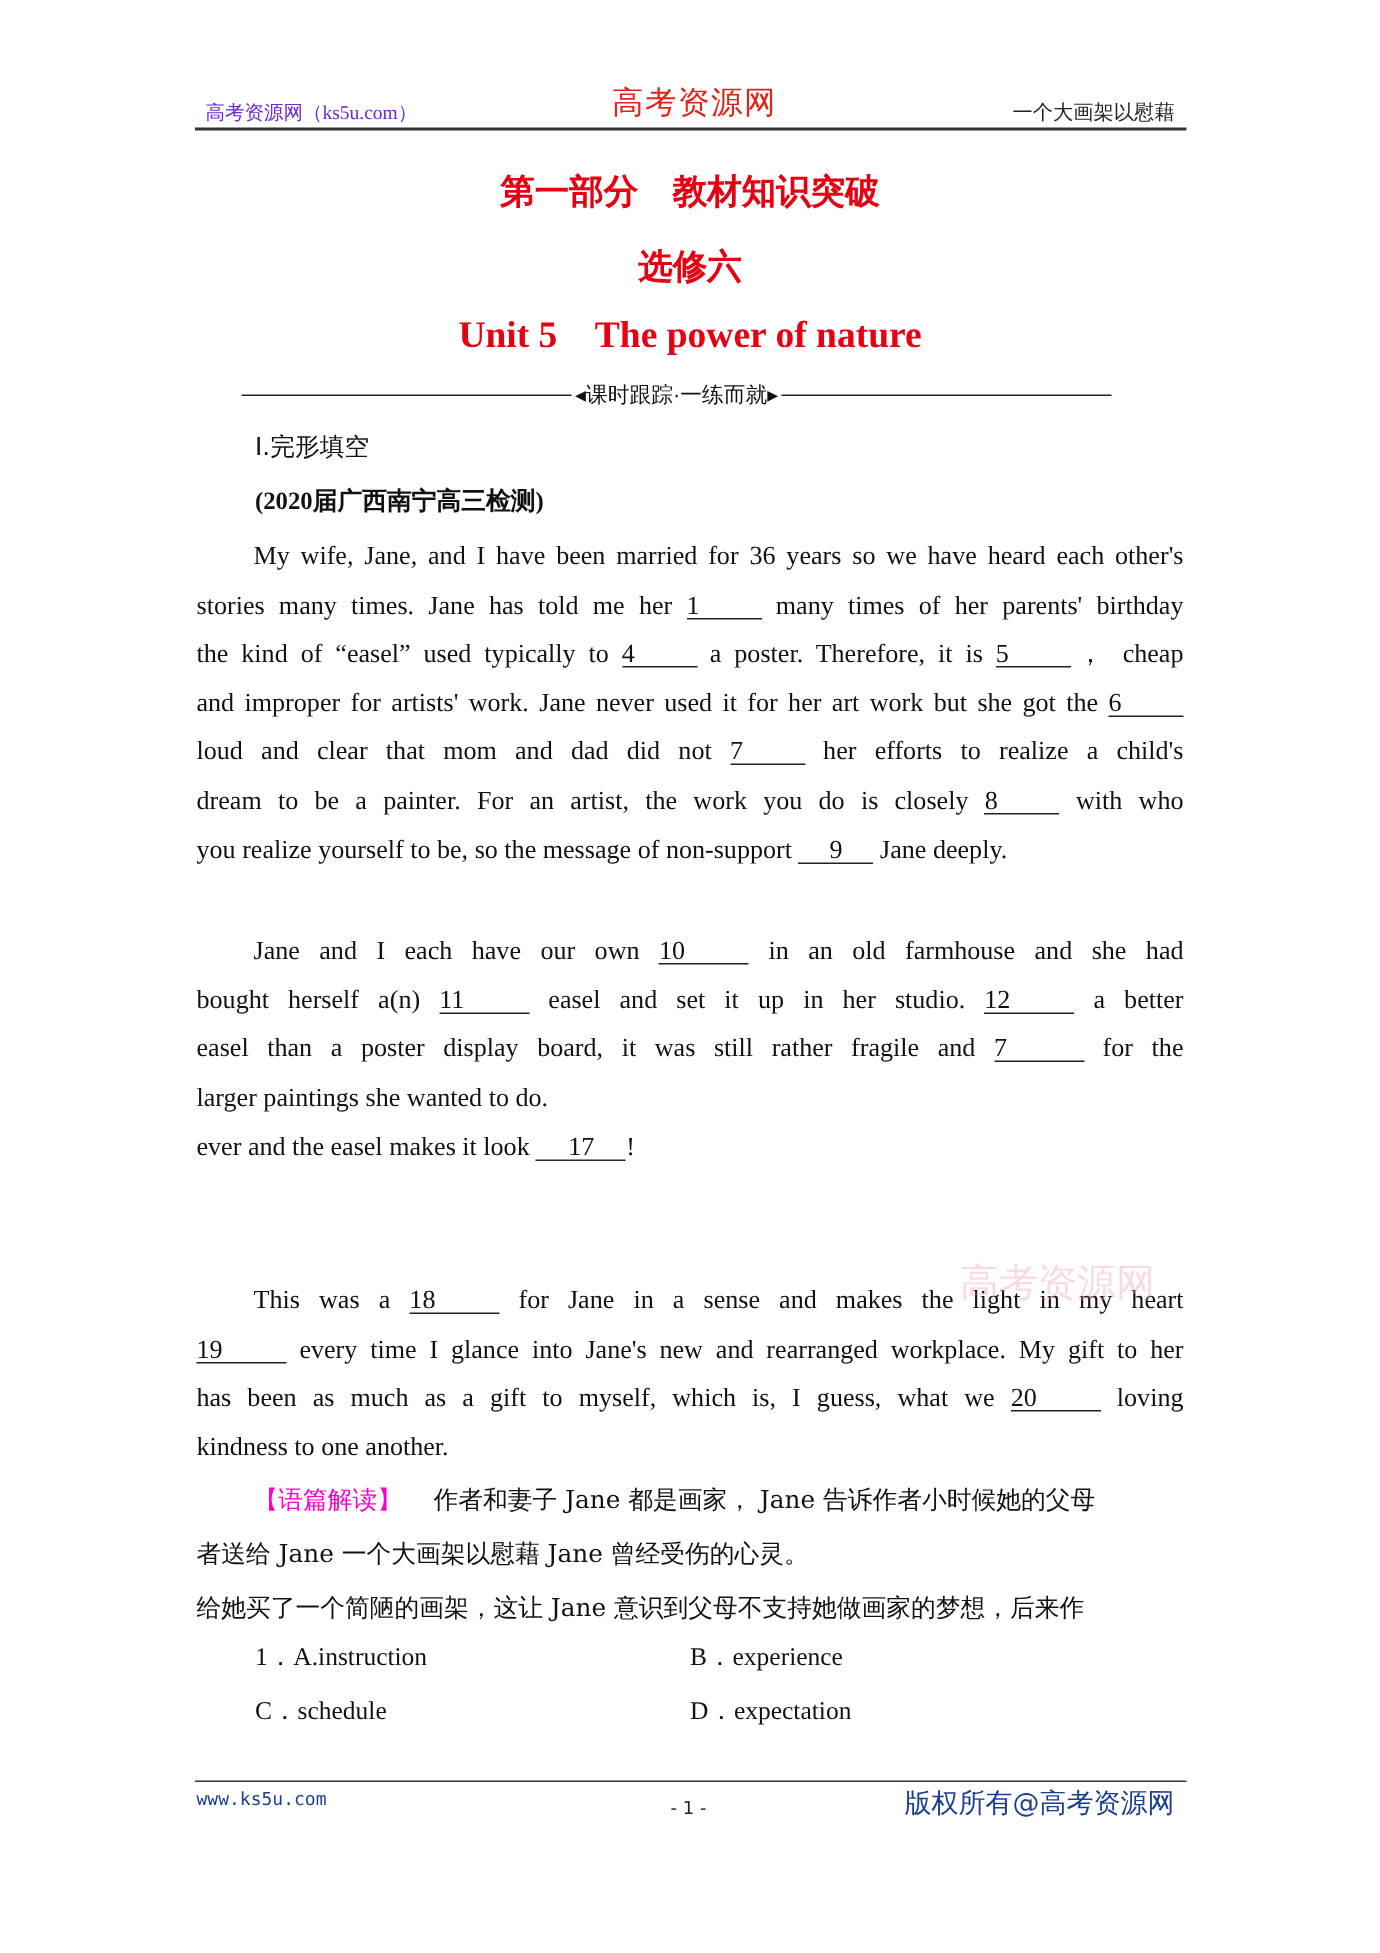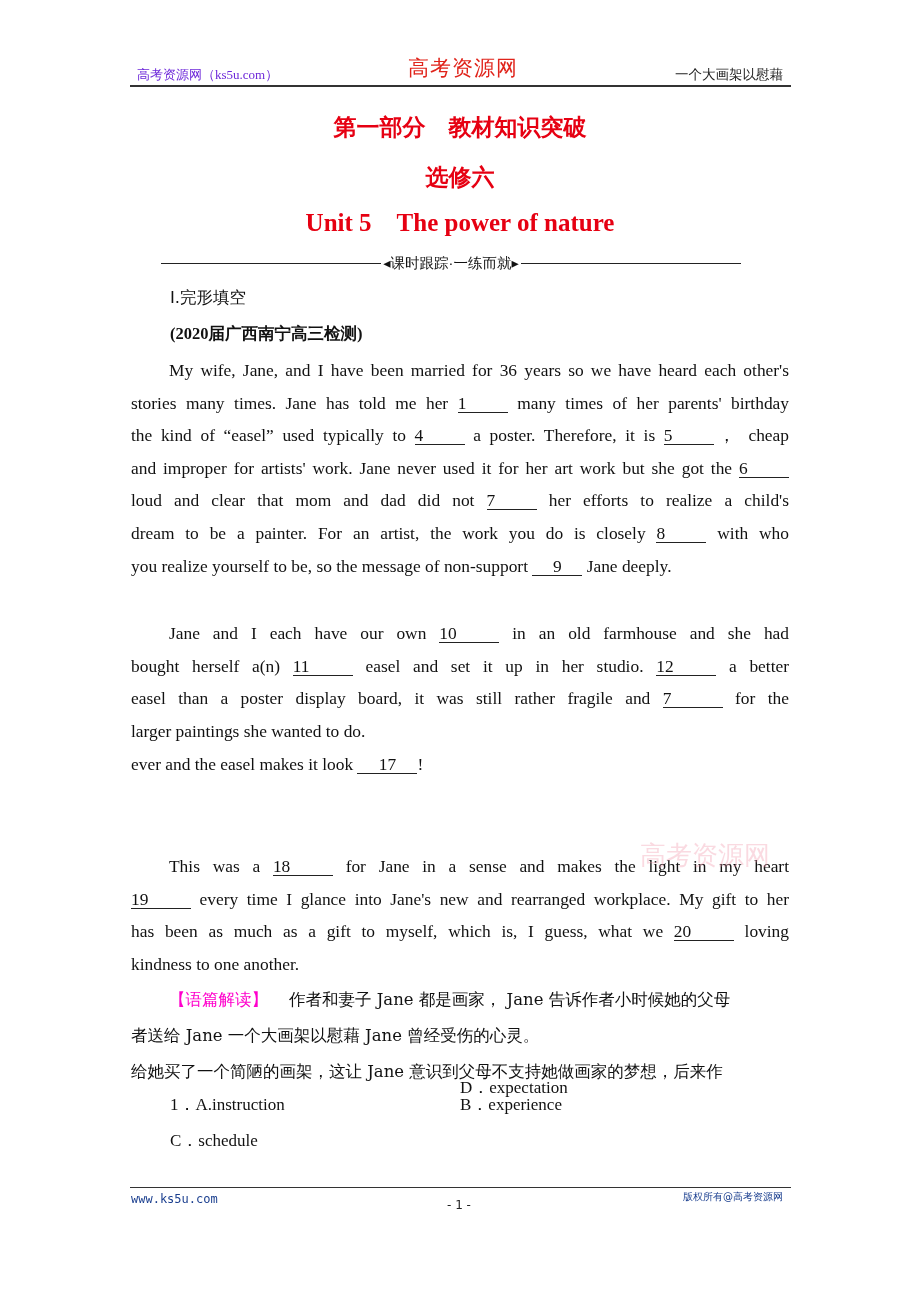--- a/index.html
+++ b/index.html
@@ -24,21 +24,21 @@
   .para .ln.j { text-align-last: justify; }
   .blank { display: inline-block; border-bottom: 1px solid #222; text-align: center; line-height: 18px; padding: 0; }
   .ind { display: inline-block; width: 38px; }
   .summary { left: 131px; width: 658px; top: 982px; font-size: 16.5px; line-height: 36px; font-family: "DejaVu Serif", serif; }
   .summary .ln { display: block; white-space: nowrap; }
   .summary .tag { color: #ff00cc; font-family: "DejaVu Sans", sans-serif; }
   .opt { font-size: 17px; }
   .footer-rule { left: 130px; top: 1187px; width: 661px; height: 1px; background: #333; }
   .f-left { left: 131px; top: 1192px; font-size: 12px; color: #1b3f8f; font-family: "DejaVu Sans Mono", monospace; }
   .f-mid { left: 447px; top: 1198px; font-size: 12px; color: #222; font-family: "DejaVu Sans", sans-serif; }
-  .f-right { right: 137px; top: 1190px; font-size: 10px; color: #1b3f8f; font-family: "DejaVu Sans", sans-serif; margin-left: 36px; }
+  .f-right { right: 137px; top: 1190px; font-size: 18px; color: #1b3f8f; font-family: "DejaVu Sans", sans-serif; margin-left: 36px; }
   .wm { color: rgba(240,150,170,0.35); font-size: 26px; font-family: "DejaVu Serif", serif; }
 </style>
 </head>
 <body>
 
 <div class="abs hdr-left">高考资源网（ks5u.com）</div>
 <div class="abs hdr-logo">高考资源网</div>
 <div class="abs hdr-right">一个大画架以慰藉</div>
 <div class="abs hdr-rule"></div>
 
@@ -88,18 +88,18 @@
   </span>
   <span class="ln">者送给 Jane 一个大画架以慰藉 Jane 曾经受伤的心灵。</span>
   <span class="ln">给她买了一个简陋的画架，这让 Jane 意识到父母不支持她做画家的梦想，后来作</span>
 </div>
 
 <div class="abs opt" style="left:170px; top:1093px;">
   <span>1．</span><span>A.instruction</span>
 </div>
 <div class="abs opt" style="left:460px; top:1093px;">B．experience</div>
 <div class="abs opt" style="left:170px; top:1129px;">C．schedule</div>
-<div class="abs opt" style="left:460px; top:1076px;">D．expectation</div>
+<div class="abs opt" style="left:460px; top:1129px;">D．expectation</div>
 
 <div class="abs footer-rule"></div>
 <div class="abs f-left">www.ks5u.com</div>
 <div class="abs f-mid">- 1 -</div>
 <div class="abs f-right">版权所有@高考资源网</div>
 
 </body></html>

